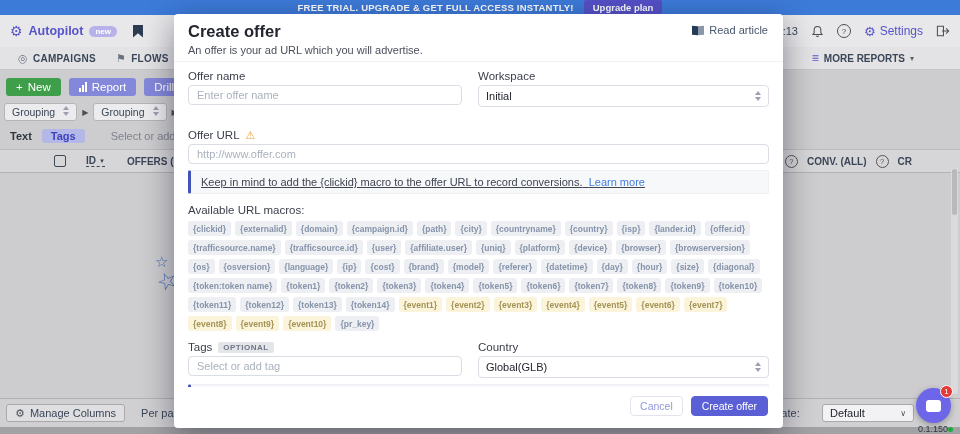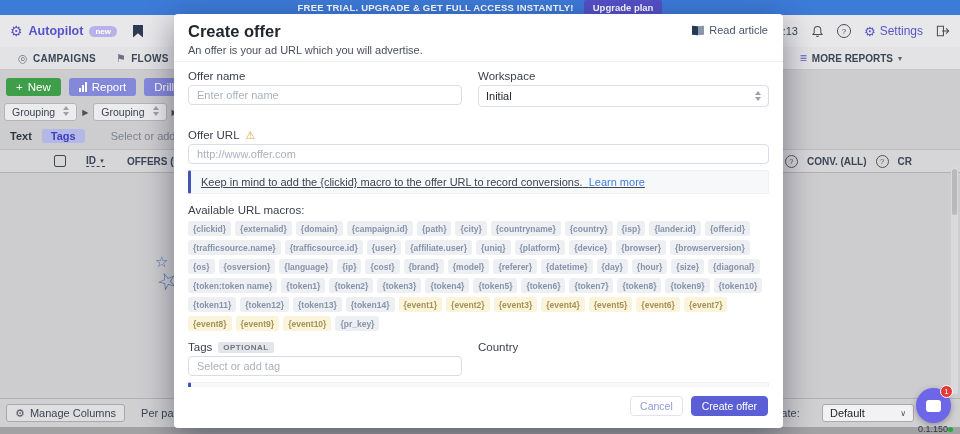--- a/index.html
+++ b/index.html
@@ -27,21 +27,21 @@
   .settings{display:flex;align-items:center;gap:4px;color:#5654ca;font-size:12px;cursor:pointer;}
   .gear-glyph{font-size:13px;line-height:1;color:#5654ca;}
   
   .tab-bar{position:absolute;top:47px;left:0;right:0;height:23px;background:#e3e3e5;border-bottom:1px solid #c6c6c8;
            display:flex;align-items:stretch;padding:0 8px;box-sizing:border-box;}
   .tab{display:flex;align-items:center;gap:5px;font-size:10px;font-weight:bold;color:#3b4656;
        padding:0 10px;letter-spacing:.3px;cursor:pointer;}
   .tab .ticon{font-size:11px;color:#6b7280;line-height:1;}
   .tab.active{box-shadow:inset 0 -2px 0 #3f7ddd;}
   .tab.active .ticon{color:#3f7ddd;font-weight:bold;}
-  .more-reports{margin-left:auto;margin-right:50px;display:flex;align-items:center;gap:5px;font-size:10px;
+  .more-reports{margin-left:auto;margin-right:38px;display:flex;align-items:center;gap:5px;font-size:10px;
                 font-weight:bold;color:#3b4656;cursor:pointer;}
   .list-icon{color:#5654ca;font-size:12px;line-height:1;}
   .chev{font-size:8px;color:#5b6270;}
   
   .work{position:absolute;top:70px;left:0;right:0;bottom:36px;background:#cdcdcf;}
   .btn-row{display:flex;align-items:center;gap:8px;padding:7px 6px 4px;}
   .btn{font-size:11.5px;padding:3px 10px;border-radius:3px;display:flex;align-items:center;gap:5px;cursor:pointer;}
   .btn-green{background:#3f9e49;color:#fff;}
   .btn-purple{background:#8488db;color:#fff;}
   .btn-edit{background:#e6e6e8;border:1px solid #b9b9bb;color:#3b4656;padding:2px 8px;}
@@ -395,20 +395,27 @@
       <div class="grid2 mt10">
         <div>
           <div class="fld-label">
             <span>Tags</span>
             <span class="opt-badge">OPTIONAL</span>
           </div>
           <input class="inp" type="text" placeholder="Select or add tag" style="">
         </div>
         <div>
           <div class="fld-label">Country</div>
+          <div class="sel">
+            <span>Global(GLB)</span>
+            <span class="ud">
+                <i class="up"></i>
+                <i class="dn"></i>
+              </span>
+          </div>
         </div>
       </div>
 
       <div class="note mt6">
         
       </div>
     </div>
     <div class="m-footer">
       <span class="btn-cancel">Cancel</span>
       <span class="btn-create">Create offer</span>

